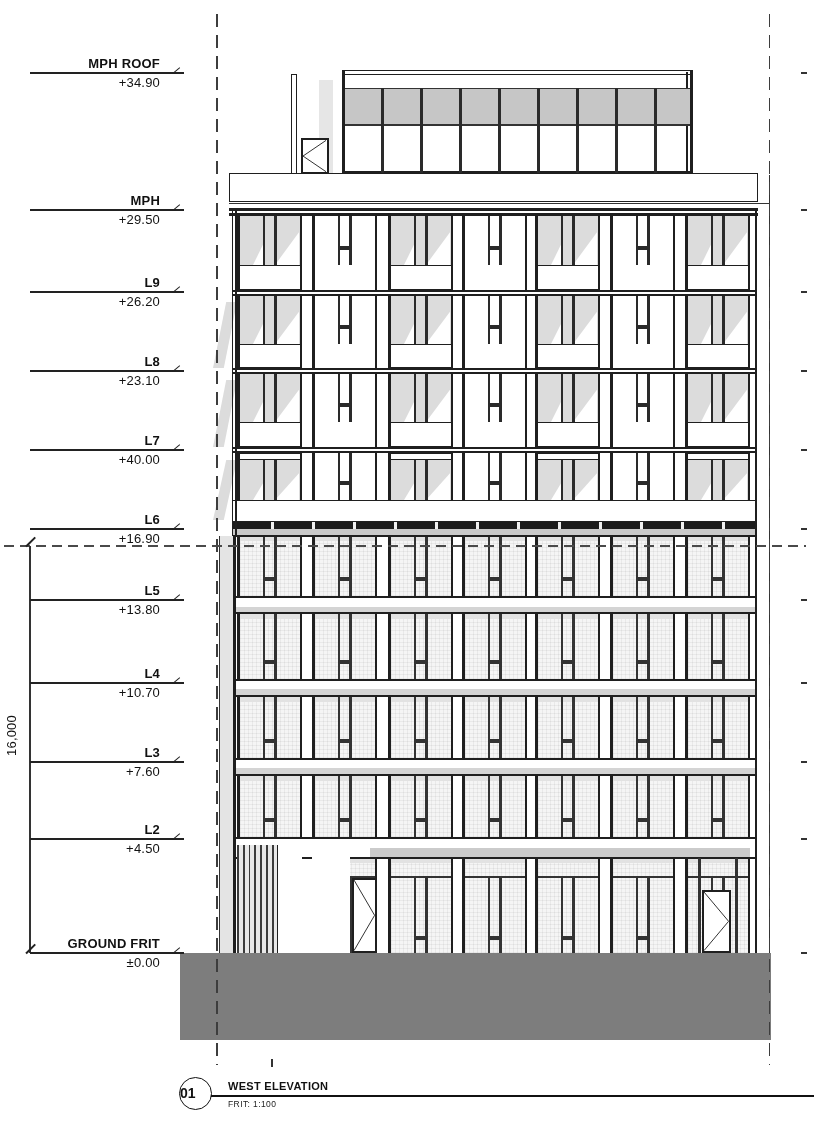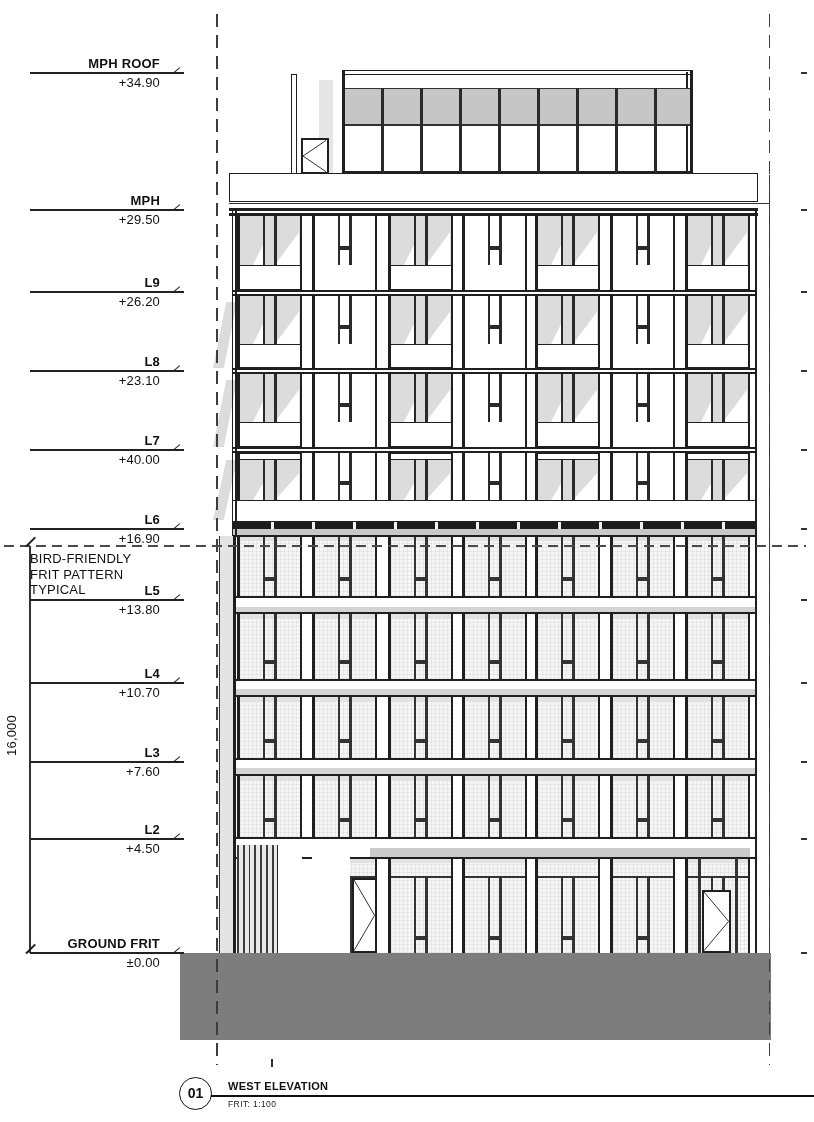--- a/index.html
+++ b/index.html
@@ -7,21 +7,21 @@
          font-family:"Liberation Sans", sans-serif;color:#111;}
   .abs{position:absolute;}
   .frit{background-color:#f5f5f5;
         background-image:repeating-linear-gradient(0deg,rgba(0,0,0,.05) 0 1px,transparent 1px 4px),
                          repeating-linear-gradient(90deg,rgba(0,0,0,.05) 0 1px,transparent 1px 4px);}
   .lvl-name{font-weight:bold;font-size:13px;letter-spacing:.2px;text-align:right;}
   .lvl-val{font-size:13px;letter-spacing:.2px;text-align:right;}
   .note-line{font-size:13px;line-height:15.5px;letter-spacing:.2px;}
   #dim-label{font-size:13px;letter-spacing:.2px;text-align:center;transform:rotate(-90deg);}
   #title-circle{width:31px;height:31px;border:1.8px solid #111;border-radius:50%;
-        text-align:center;line-height:31px;font-weight:bold;font-size:14px;}
+        line-height:31px;font-weight:bold;font-size:14px;}
   #title-text{font-weight:bold;font-size:11px;letter-spacing:.3px;}
   #scale-text{font-size:8.5px;letter-spacing:.4px;color:#222;}
 </style>
 </head>
 <body>
 
 <div id="sheet">
   <div id="canvas" class="abs" style="left:0;top:0;width:814px;height:1122px;">
       <div class="abs" style="left: 180px; top: 953px; width: 591px; height: 87px; background: rgb(125, 125, 125);"></div>
       <div class="abs" style="left: 342px; top: 70px; width: 351px; height: 5px; background: rgb(255, 255, 255); border-top: 1.5px solid rgb(31, 31, 31); border-bottom: 1.5px solid rgb(31, 31, 31); box-sizing: border-box;"></div>
@@ -605,25 +605,20 @@
       <div class="abs lvl-val" style="left: 30px; top: 841px; width: 130px; height: 16px;">+4.50</div>
       <div class="abs" style="left: 801px; top: 838.2px; width: 5.5px; height: 1.6px; background: rgb(51, 51, 51);"></div>
       <div class="abs" style="left: 30px; top: 952.3px; width: 154px; height: 1.4px; background: rgb(34, 34, 34);"></div>
       <div class="abs" style="left: 172px; top: 949.5px; width: 9px; height: 1.4px; background: rgb(34, 34, 34); transform: rotate(-40deg);"></div>
       <div class="abs lvl-name" style="left: 30px; top: 936px; width: 130px; height: 16px;">GROUND FRIT</div>
       <div class="abs lvl-val" style="left: 30px; top: 955px; width: 130px; height: 16px;">±0.00</div>
       <div class="abs" style="left: 801px; top: 952.2px; width: 5.5px; height: 1.6px; background: rgb(51, 51, 51);"></div>
       <div class="abs" style="left: 271px; top: 1059px; width: 1.5px; height: 8px; background: rgb(51, 51, 51);"></div>
     </div>
 
-  <div class="abs" style="left:30px;top:551px;width:150px;">
-    <div class="note-line">BIRD-FRIENDLY</div>
-    <div class="note-line">FRIT PATTERN</div>
-    <div class="note-line">TYPICAL</div>
-  </div>
 
   <div id="dim-label" class="abs" style="left:-29px;top:728px;width:80px;">16,000</div>
 
   <div id="title-circle" class="abs" style="left:179px;top:1077px;">01</div>
   <div id="title-text" class="abs" style="left:228px;top:1080px;">WEST ELEVATION</div>
   <div class="abs" style="left:211px;top:1095px;width:603px;height:1.7px;background:#111;"></div>
   <div id="scale-text" class="abs" style="left:228px;top:1099px;">FRIT: 1:100</div>
 </div>
 
 </body></html>

